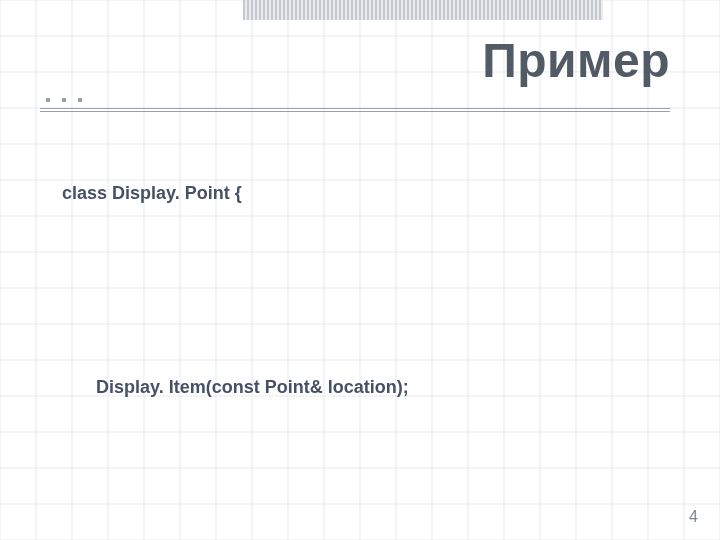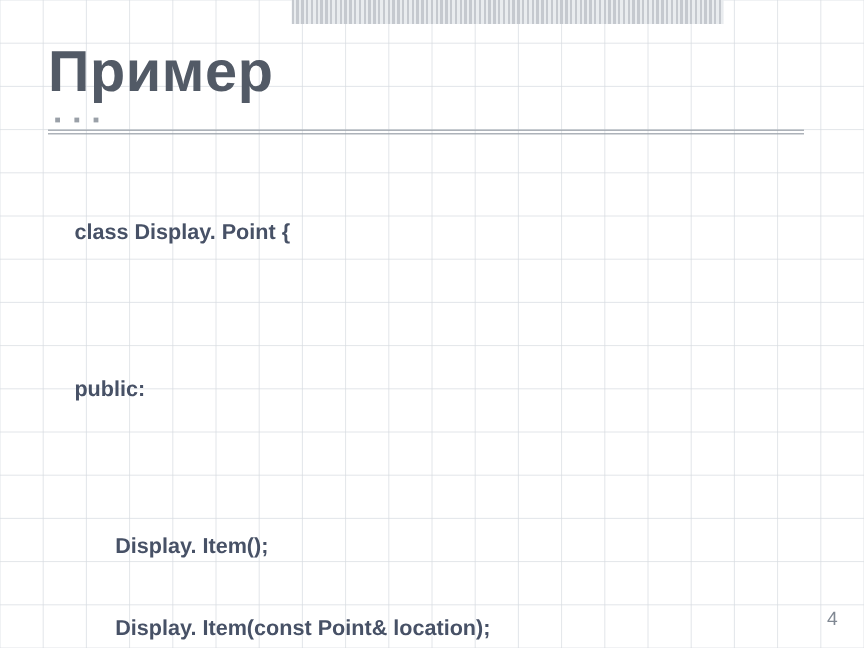--- a/index.html
+++ b/index.html
@@ -48,20 +48,21 @@
   }
   .title {
     font-family: "Comic Sans MS", "Comic Sans", cursive, Verdana, sans-serif;
     font-weight: bold;
     font-size: 48px;
     line-height: 1.05;
     color: #525a66;
     margin: 0 0 8px 0;
     padding-bottom: 6px;
     letter-spacing: 0.5px;
+    text-align: right;
   }
   .title-wrap {
     border-bottom: 4px double #9aa0a8;
     margin-bottom: 24px;
   }
   .dot-row {
     display: flex;
     gap: 12px;
     padding: 4px 0 6px 6px;
     margin-top: -6px;
@@ -145,23 +146,21 @@
     <div class="dot-row">
       <span class="dot"></span>
         <span class="dot"></span>
         <span class="dot"></span>
     </div>
   </div>
 
   <div class="code-block">
     <div class="lvl0">class Display. Point {</div>
     <div class="blank"></div>
-    <div class="lvl0">public:</div>
     <div class="blank"></div>
-    <div class="lvl1">Display. Item();</div>
     <div class="lvl1">Display. Item(const Point&amp; location);</div>
     
     
     
     
     
     
     
     
     

